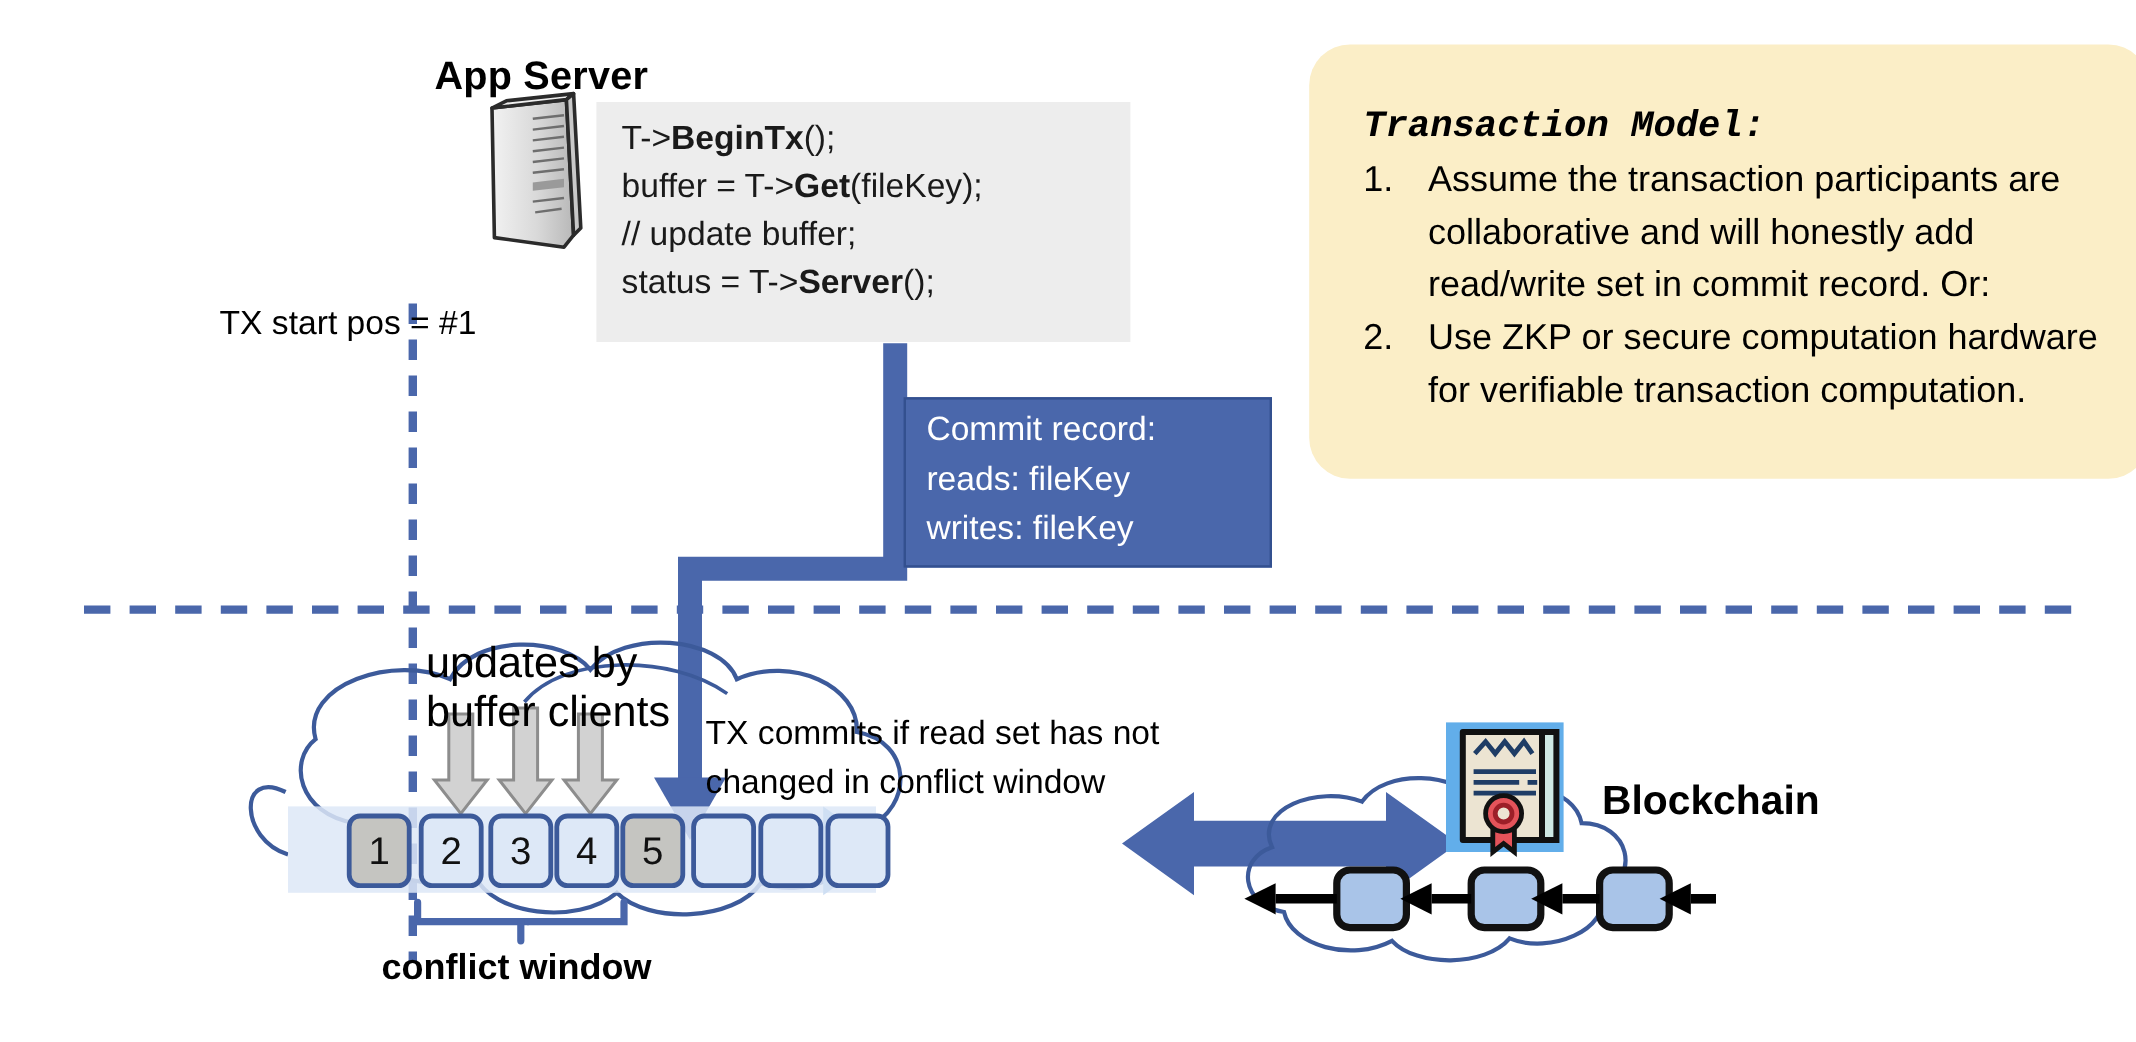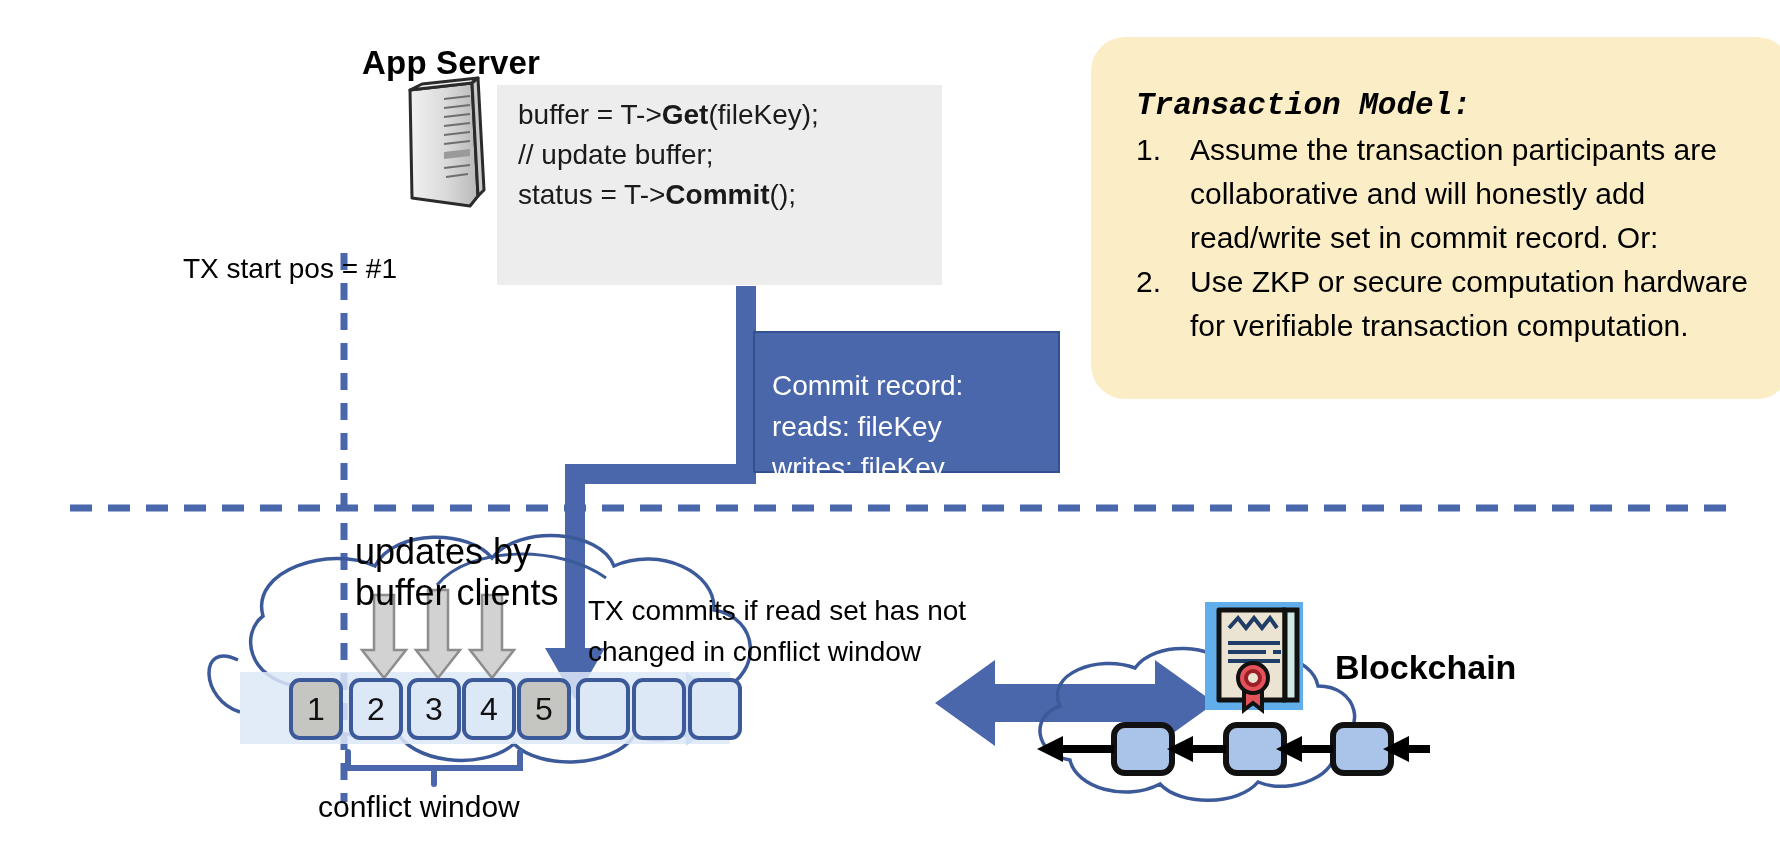--- a/index.html
+++ b/index.html
@@ -10,33 +10,33 @@
 
   
   #app-server-title{left:362px;top:44px;font-size:33px;font-weight:bold;letter-spacing:.2px;}
   #code-box{left:497px;top:85px;width:445px;height:200px;background:#ededed;}
   #code-lines{left:518px;top:95px;width:430px;font-size:28px;line-height:40px;color:#1a1a1a;white-space:nowrap;}
   #code-lines b{font-weight:bold;}
 
   #tx-start-label{left:183px;top:253px;font-size:28px;}
 
   #commit-box{left:753px;top:331px;width:303px;height:138px;background:#4a67ab;border:2px solid #33508f;}
-  #commit-lines{left:772px;top:337px;font-size:28px;line-height:41px;color:#ffffff;white-space:nowrap;margin-top:28px;}
+  #commit-lines{left:772px;top:337px;font-size:28px;line-height:41px;color:#ffffff;white-space:nowrap;}
 
   #model-box{left:1091px;top:37px;width:700px;height:362px;background:#fbeec7;
              border-radius:34px;}
   #model-title{left:1136px;top:88px;font-size:31px;font-style:italic;font-weight:bold;font-family:Liberation Mono, monospace;}
   #model-list{left:1136px;top:128px;width:640px;font-size:30px;line-height:44px;}
   .mrow{display:flex;}
   .mnum{width:54px;flex:none;}
   .mtext{flex:1;}
 
   #updates-label{left:355px;top:531px;font-size:36px;line-height:41px;white-space:nowrap;}
   #commits-label{left:588px;top:590px;font-size:28px;line-height:41px;white-space:nowrap;}
-  #conflict-window-label{left:318px;top:790px;font-size:30px;font-weight:normal;}
+  #conflict-window-label{left:318px;top:790px;font-size:30px;font-weight:bold;}
   #blockchain-label{left:1335px;top:648px;font-size:34px;font-weight:bold;}
 
   
   .cell{position:absolute;top:678px;width:54px;height:62px;border:4px solid #3c5a9a;
         border-radius:11px;background:#dde8f7;box-sizing:border-box;
         font-size:32px;line-height:54px;text-align:center;color:#111;}
   .cell.filled{background:#c5c5c1;}
 </style>
 </head>
 <body>
@@ -159,23 +159,24 @@
 
   <g fill="none" stroke="#3c5a9a" stroke-width="3">
     <path d="M437 585 C 470 545, 560 545, 606 578"></path>
   </g>
 </svg>
 
 <div class="abs" id="app-server-title">App Server</div>
 
 <div class="abs" id="code-box"></div>
 <div class="abs" id="code-lines">
+  <div><span>T-&gt;</span><b>BeginTx</b><span>();</span></div>
   <div><span>buffer = T-&gt;</span><b>Get</b><span>(fileKey);</span></div>
   <div><span>// update buffer;</span><b></b><span></span></div>
-  <div><span>status = T-&gt;</span><b>Commit</b><span>();</span></div>
+  <div><span>status = T-&gt;</span><b>Server</b><span>();</span></div>
 </div>
 
 <div class="abs" id="tx-start-label">TX start pos = #1</div>
 
 <div class="abs" id="commit-box"></div>
 <div class="abs" id="commit-lines">
   <div>Commit record:</div>
   <div>reads: fileKey</div>
   <div>writes: fileKey</div>
 </div>

